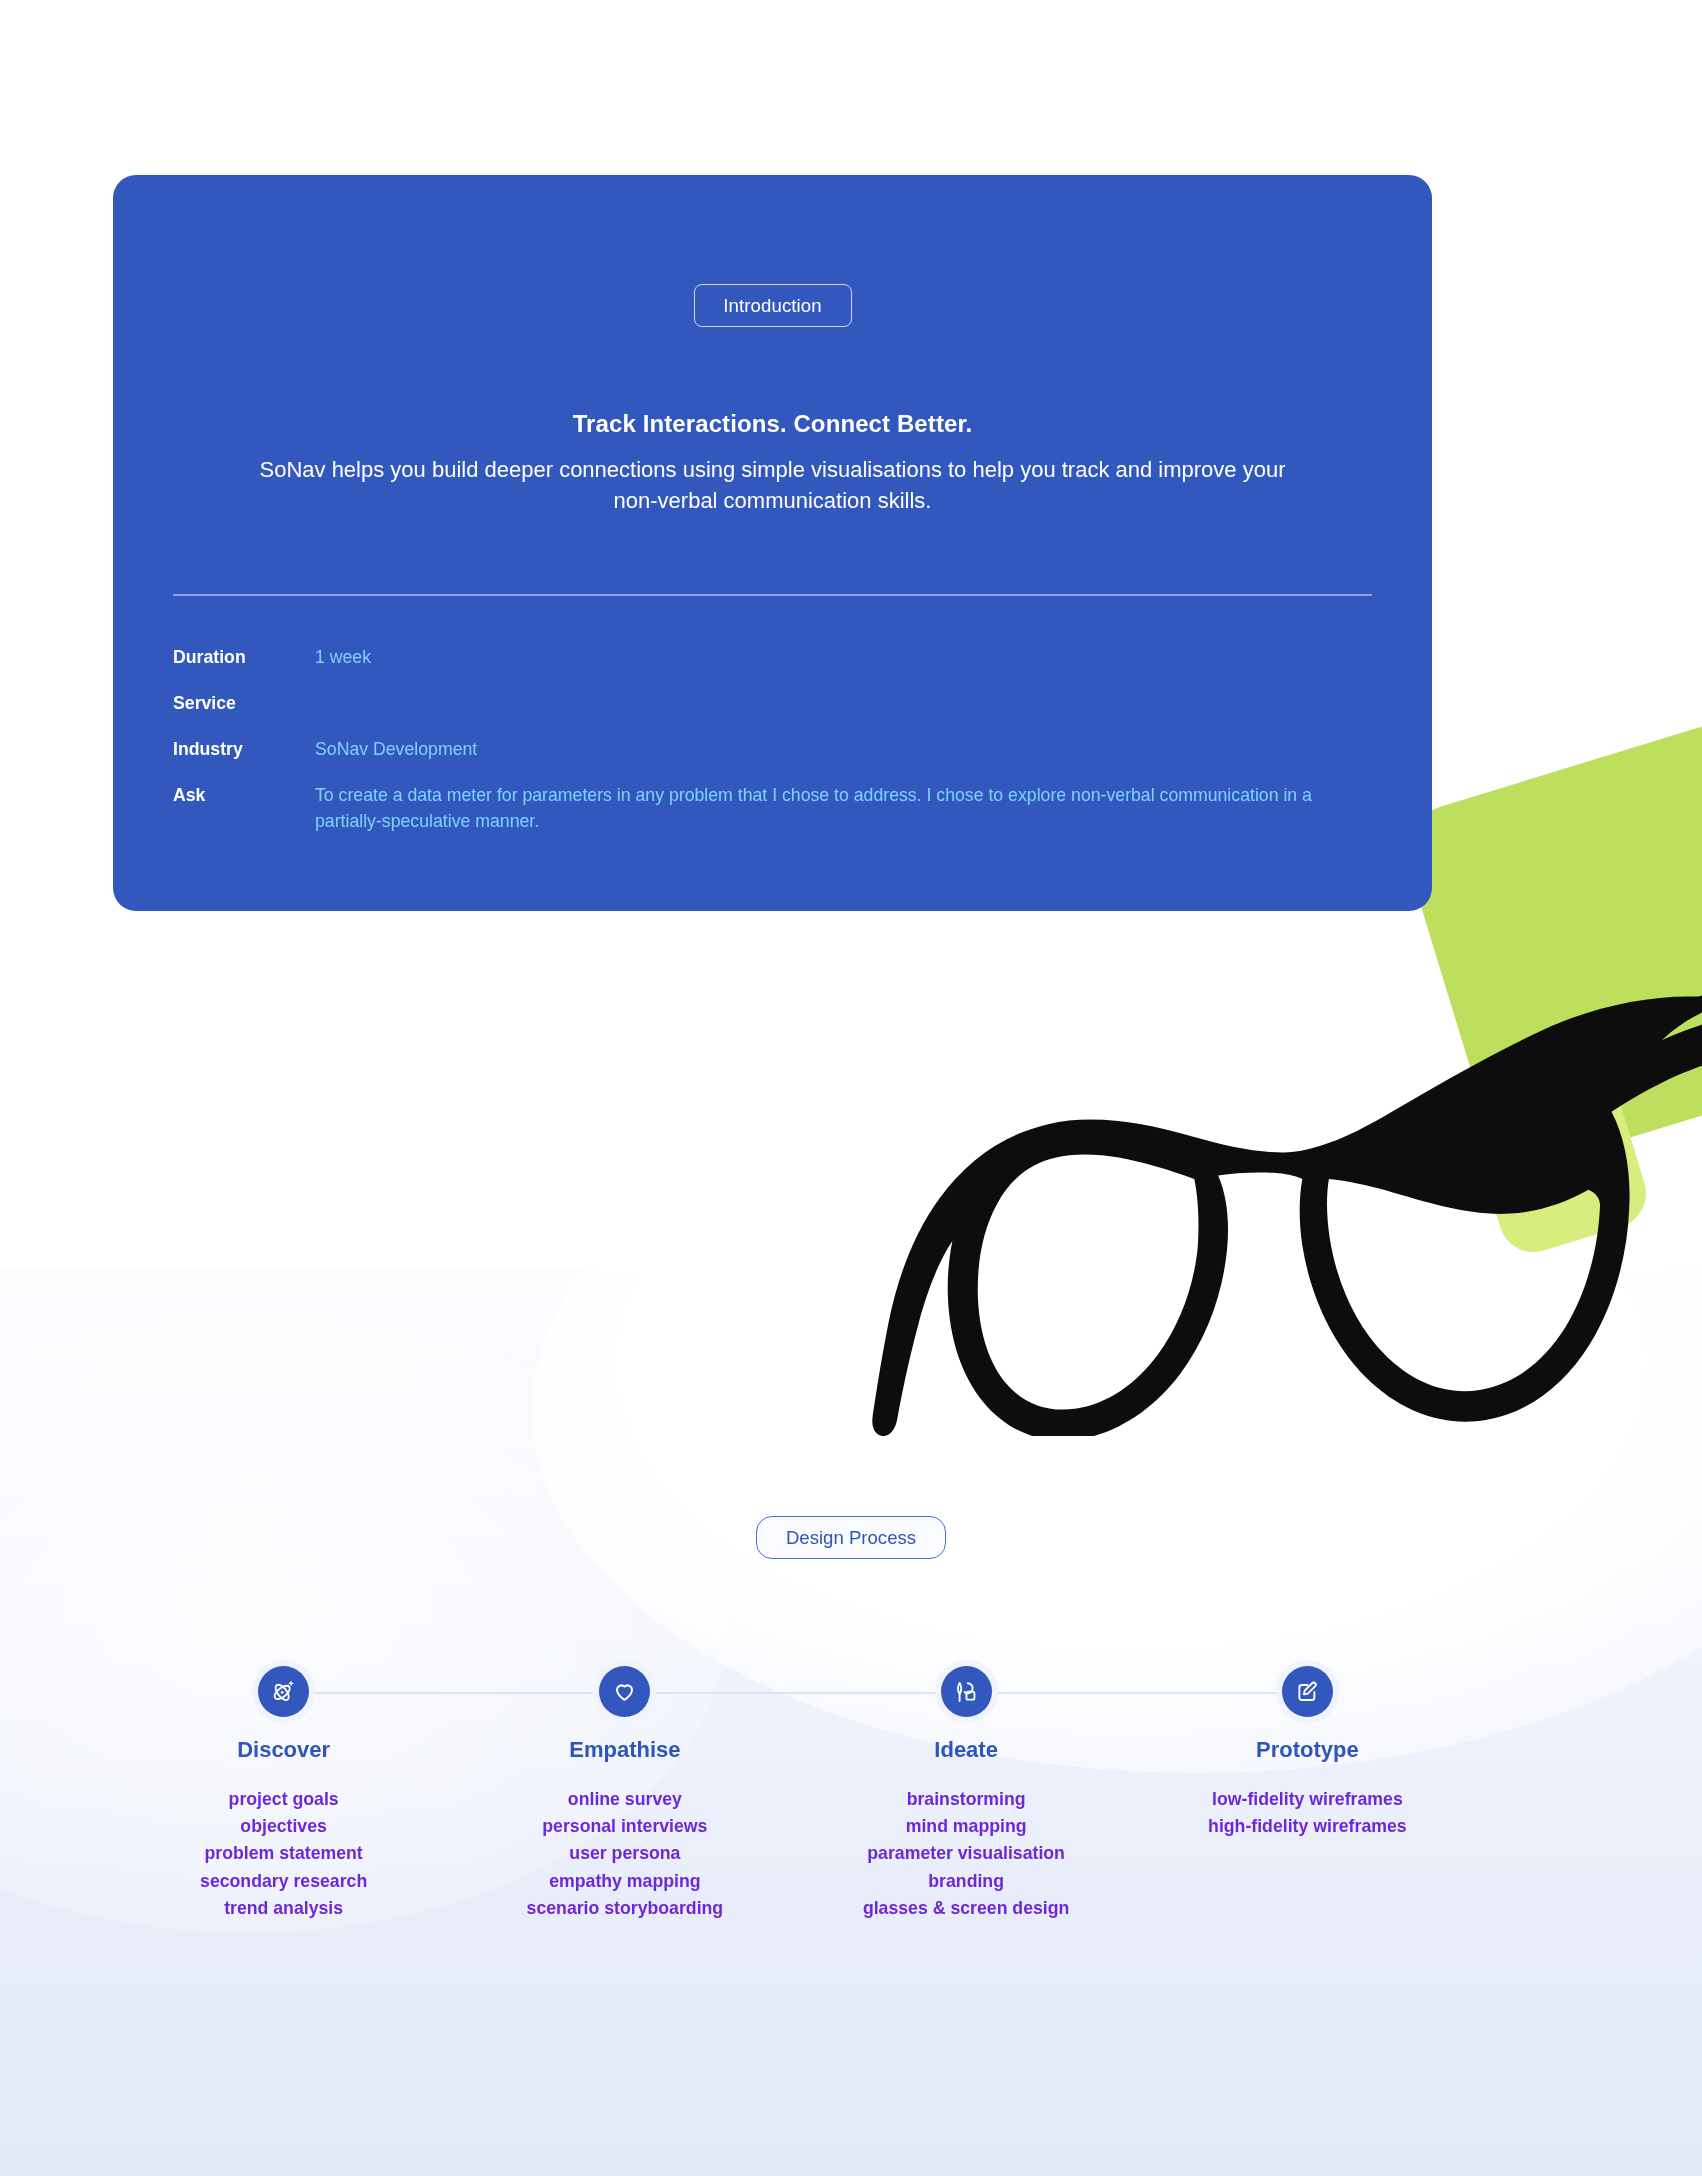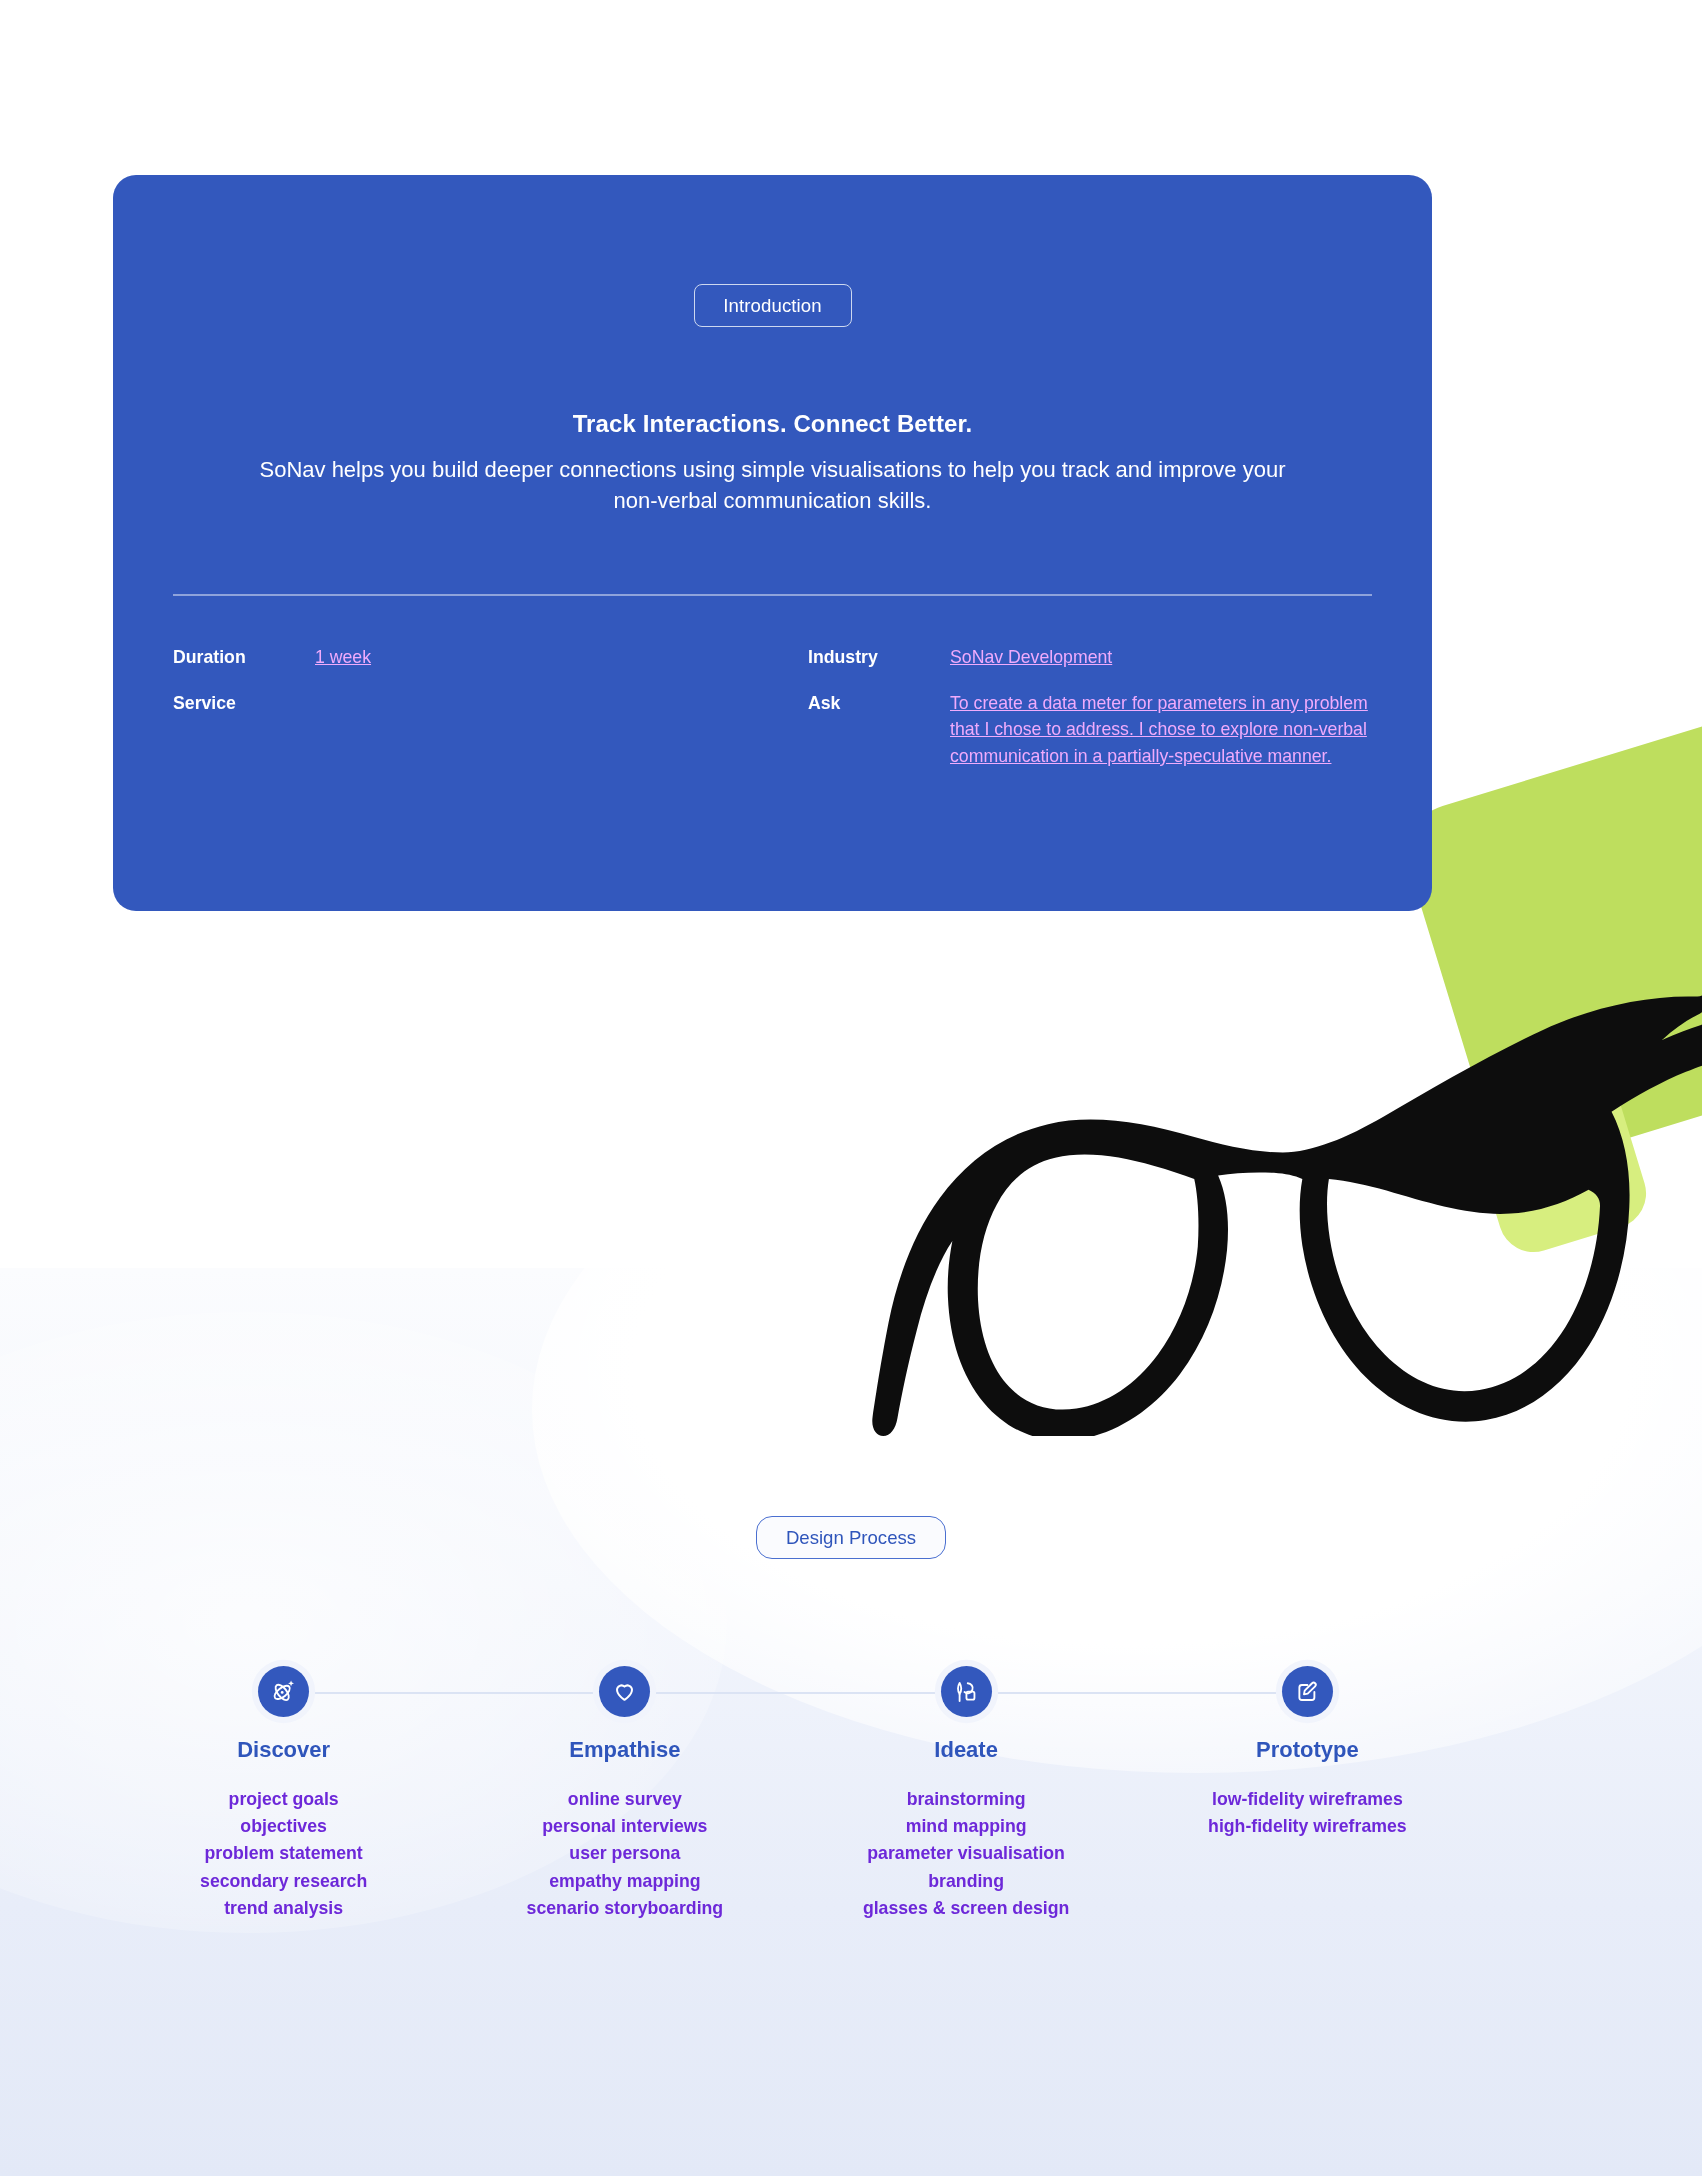--- a/index.html
+++ b/index.html
@@ -139,41 +139,40 @@
 
   .divider {
     margin: 78px 60px 0;
     height: 1.3px;
     background: rgba(255,255,255,0.45);
   }
 
   .meta-grid {
     margin: 48px 60px 0;
     display: grid;
-    grid-template-columns: 1fr 1fr;
+    grid-template-columns: 1fr;
     column-gap: 71px;
   }
   .meta-col { display: block; }
   .meta-row {
     display: grid;
     grid-template-columns: 142px 1fr;
     margin-bottom: 19.5px;
   }
   .meta-key {
     color: #ffffff;
     font-size: 17.7px;
     font-weight: bold;
     line-height: 1.5;
   }
   .meta-val {
-    color: #f0abfc;
+    color: #7dd3fc;
     font-size: 17.7px;
     line-height: 1.5;
     font-weight: 400;
-    text-decoration: underline;
   }
 
   
   .process-badge-row {
     position: absolute;
     left: 0;
     top: 1516px;
     width: 1702px;
     display: flex;
     justify-content: center;

